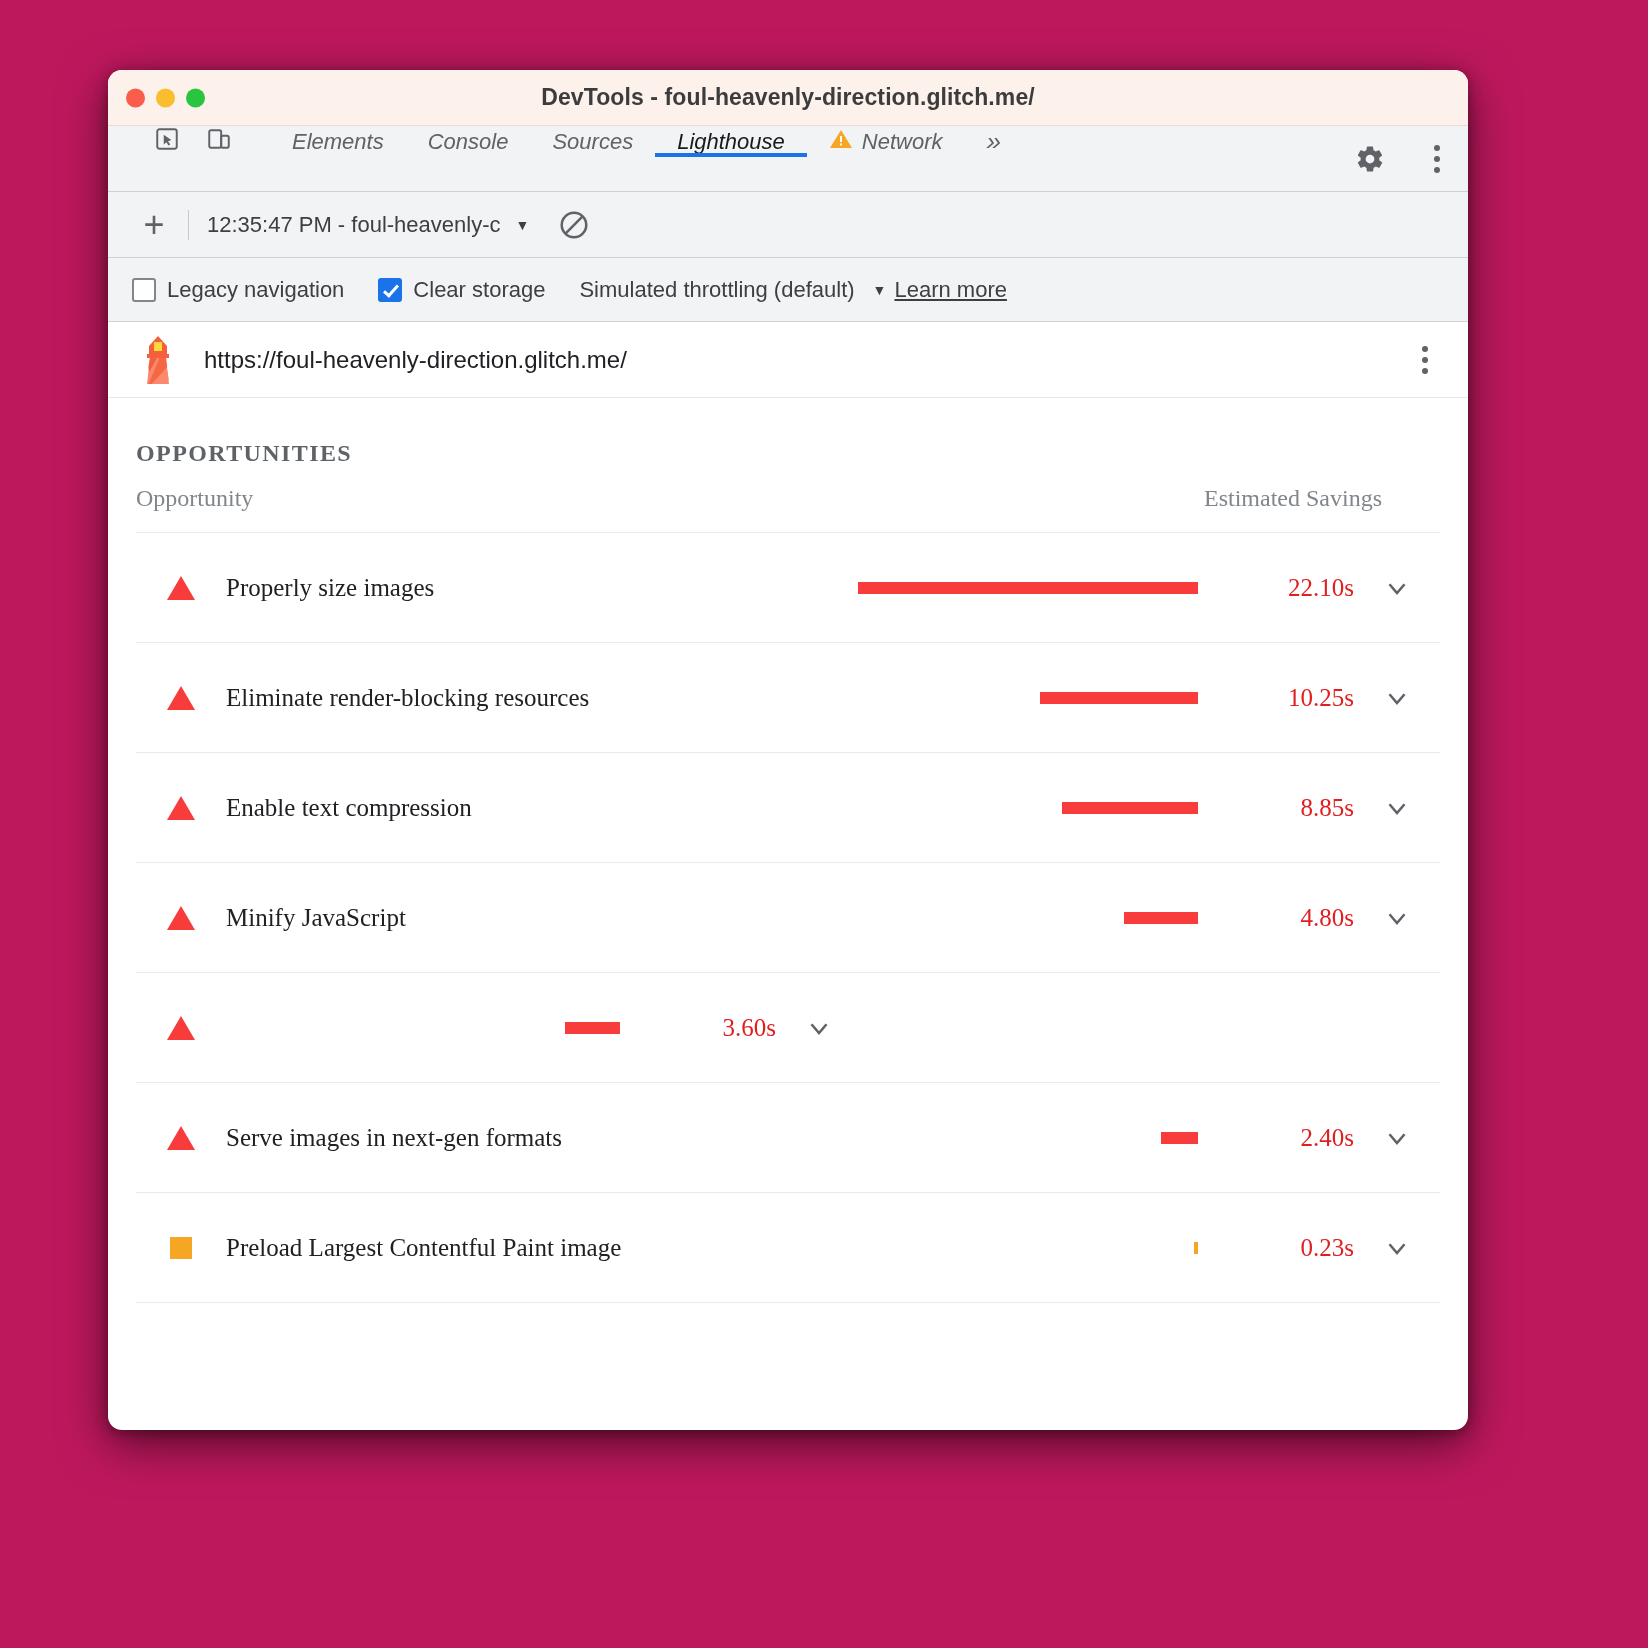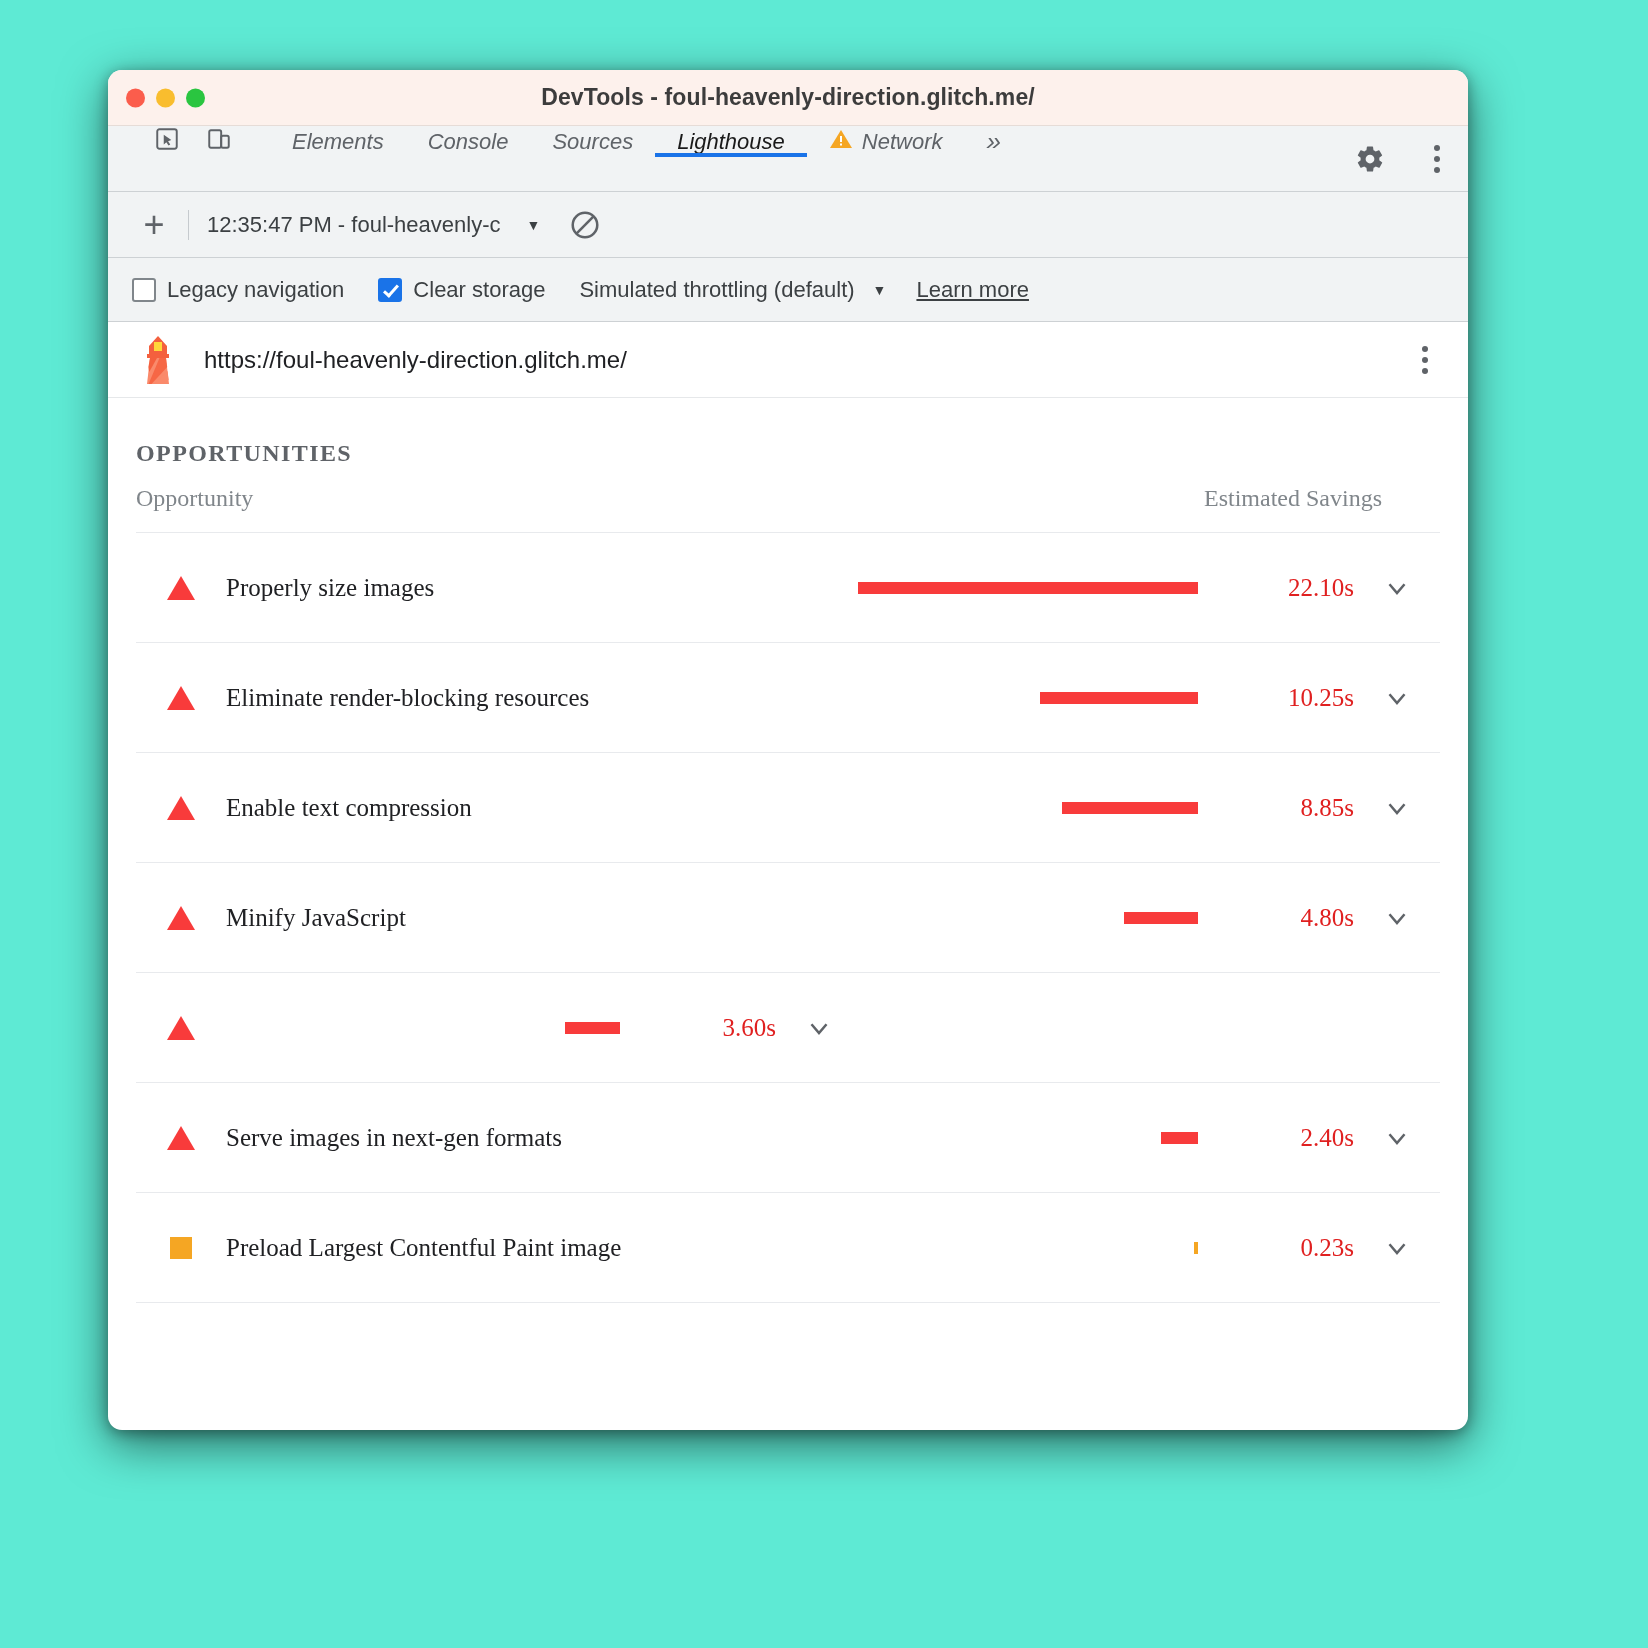--- a/index.html
+++ b/index.html
@@ -5,21 +5,21 @@
   * { box-sizing: border-box; margin: 0; padding: 0; }
   html, body {
     width: 1648px; height: 1648px;
     background: #ffffff;
     font-family: "Liberation Sans", sans-serif;
     overflow: hidden;
   }
   .stage {
     position: relative;
     width: 1648px; height: 1648px;
-    background: #5eead4;
+    background: #be185d;
     display: flex; align-items: center; justify-content: center;
   }
   .window {
     position: absolute;
     left: 108px; top: 70px;
     width: 1360px; height: 1360px;
     background: #ffffff;
     border-radius: 14px;
     overflow: hidden;
     box-shadow: 0 14px 48px rgba(0,0,0,0.55), 0 3px 14px rgba(0,0,0,0.35);
@@ -104,21 +104,21 @@
     padding-left: 24px;
   }
   .plus {
     font-size: 36px; color: #5f6368; line-height: 1;
     width: 44px; text-align: center;
   }
   .runbar .vsep {
     width: 1px; height: 30px; background: #c6cace; margin: 0 18px 0 12px;
   }
   .run-select {
-    display: flex; align-items: center; gap: 26px;
+    display: flex; align-items: center; gap: 15px;
     font-size: 22px; color: #3c4043;
     max-width: 420px;
   }
   .run-select .sel-text {
     overflow: hidden; text-overflow: clip; white-space: nowrap;
     max-width: 380px;
   }
   .caret { font-size: 14px; color: #3c4043; }
   .no-entry {
     margin-left: 28px;
@@ -150,21 +150,21 @@
     background: #1a73e8; border-color: #1a73e8;
     position: relative;
   }
   .cb.checked::after {
     content: "";
     position: absolute; left: 7px; top: 2px;
     width: 5px; height: 12px;
     border: solid #fff; border-width: 0 3px 3px 0;
     transform: rotate(42deg);
   }
-  .throttle { display: flex; align-items: center; gap: 18px; margin-right: 22px;}
+  .throttle { display: flex; align-items: center; gap: 18px; }
   .learn {
     color: #3c4043; text-decoration: underline; cursor: pointer;
   }
 
   
   .urlstrip {
     height: 76px;
     background: #ffffff;
     border-bottom: 1px solid #e6e8ea;
     display: flex; align-items: center;

